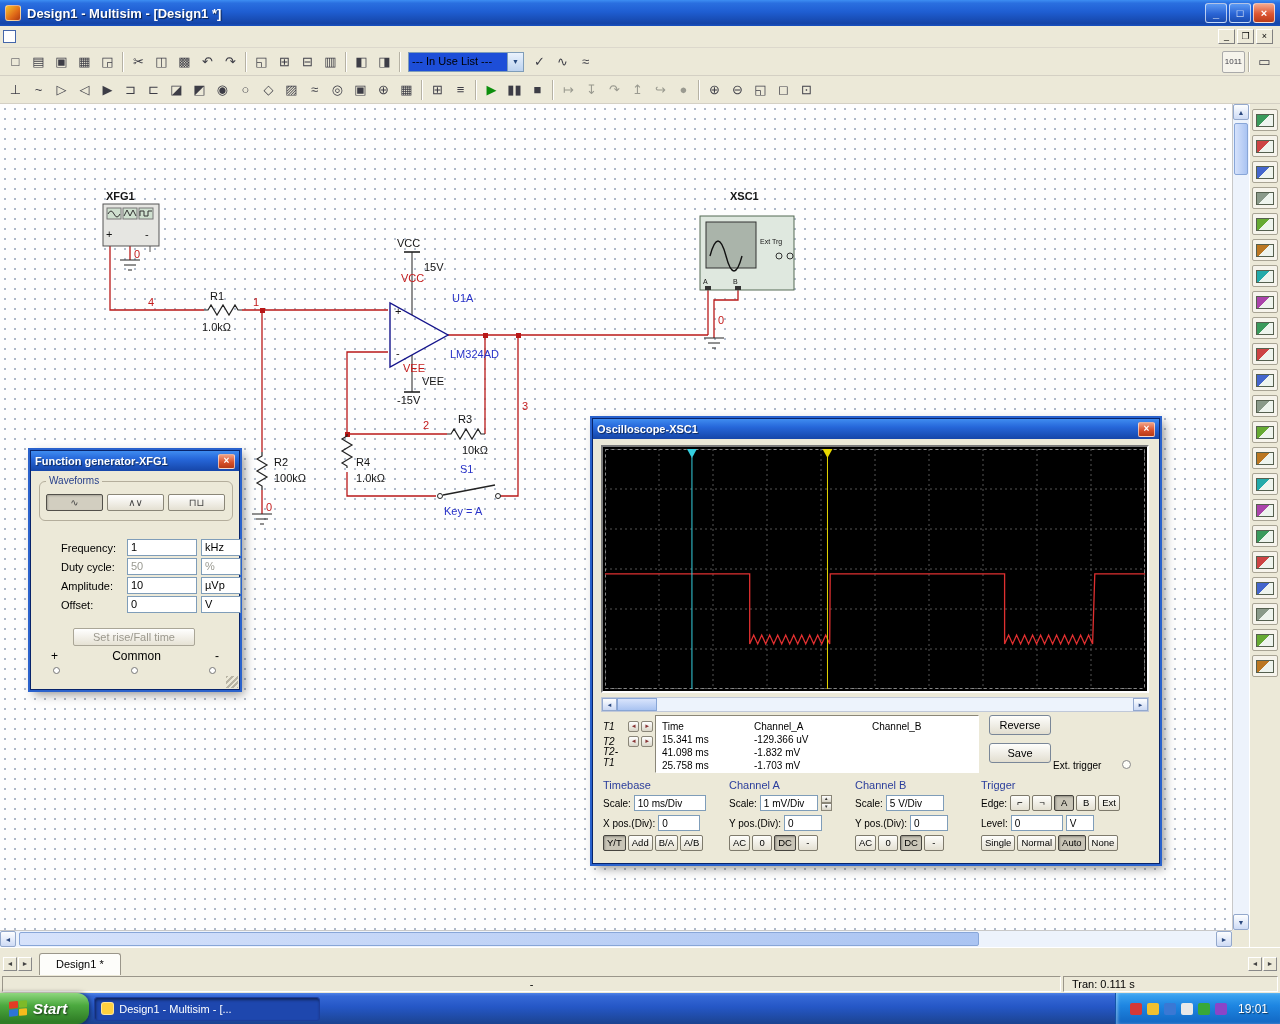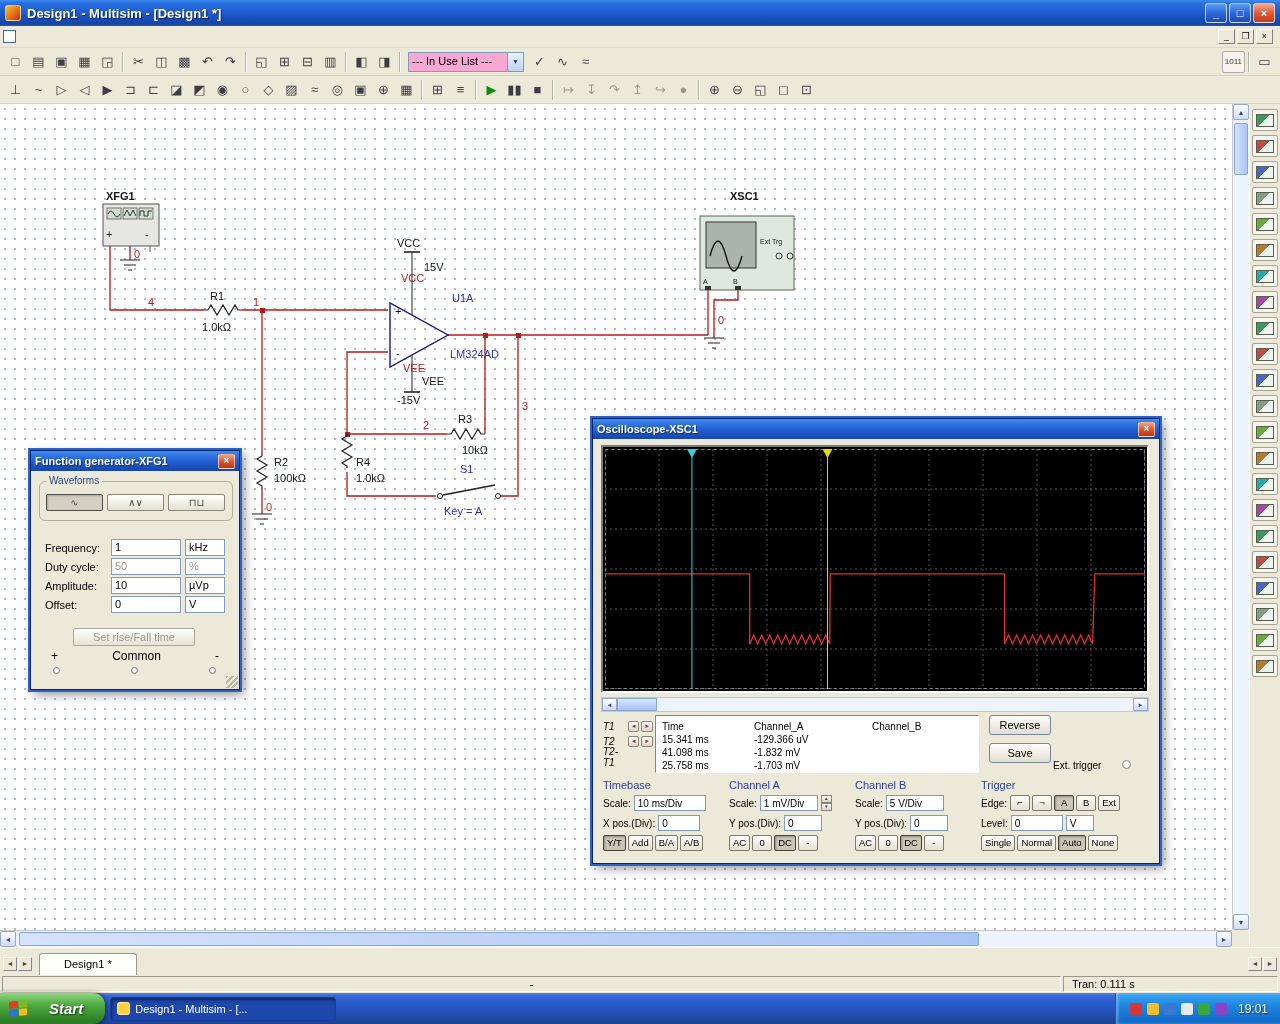--- a/index.html
+++ b/index.html
@@ -23,21 +23,21 @@
   .mdi-btns{margin-left:auto;display:flex;gap:2px;padding-right:4px;}
   .mdibtn{width:17px;height:15px;background:#ece9d8;border:1px solid;border-color:#fff #808080 #808080 #fff;font-size:9px;line-height:12px;text-align:center;}
 
   
   .toolbar{position:absolute;left:0;width:100%;height:28px;background:#ece9d8;display:flex;align-items:center;padding:0 4px;border-bottom:1px solid #d4d0c4;}
   #toolbar1{top:48px;} #toolbar2{top:76px;}
   .tbi{min-width:23px;height:22px;display:inline-flex;align-items:center;justify-content:center;font-size:13px;color:#3d3d46;padding:0 2px;border:1px solid transparent;border-radius:2px;}
   .tbi.green{color:#0d8f0d;} .tbi.dim{color:#9a9a90;} .tbi.wide{font-size:8px;letter-spacing:0;border:1px solid #aaa;background:#f6f4ec;}
   .tbsep{width:2px;height:20px;margin:0 3px;border-left:1px solid #b6b2a4;border-right:1px solid #fff;}
   .tbspacer{flex:1;}
-  .combo{width:116px;height:20px;background:#f9a8d4;border:1px solid #7f9db9;display:inline-flex;align-items:stretch;margin:0 4px;}
+  .combo{width:116px;height:20px;background:#1d4ed8;border:1px solid #7f9db9;display:inline-flex;align-items:stretch;margin:0 4px;}
   .combo-val{flex:1;padding:2px 3px;font-size:11px;white-space:nowrap;overflow:hidden;}
   .combo-arrow{width:16px;background:linear-gradient(#eaf2fd,#bcd2ef);border-left:1px solid #7f9db9;font-size:7px;display:flex;align-items:center;justify-content:center;color:#24477f;}
 
   
   .canvas-wrap{position:absolute;left:0;top:104px;width:1249px;height:843px;background:#ece9d8;}
   .canvas{position:absolute;left:0;top:0;width:1232px;height:826px;background:#fefefe;
     background-image:radial-gradient(circle,#aeb9c9 1px,transparent 1.3px);background-size:10px 10px;overflow:hidden;}
   .circuit{position:absolute;left:0;top:0;}
   .circuit text{font-family:"Liberation Sans",sans-serif;font-size:11px;fill:#151515;}
   .circuit text.red{fill:#c41c1c;} .circuit text.blue{fill:#2832c8;} .circuit text.bold{font-weight:bold;} .circuit text.tiny{font-size:7px;}
@@ -106,30 +106,30 @@
   .sg-btns{display:flex;gap:2px;margin-top:2px;}
   .sbtn{min-width:20px;height:16px;background:linear-gradient(#fefefc,#e4e0d2);border:1px solid #7e7a6c;border-radius:2px;font-size:9.5px;text-align:center;line-height:14px;padding:0 3px;}
   .sbtn.pressed{background:#c9c5b7;border-color:#46443e;box-shadow:inset 1px 1px 2px #00000044;}
   .spinner{display:inline-flex;flex-direction:column;width:11px;height:16px;}
   .spinner span{flex:1;background:linear-gradient(#fff,#d6d2c4);border:1px solid #8a8678;font-size:4.5px;line-height:6px;text-align:center;color:#333;}
 
   
   .tabrow{position:absolute;left:0;top:947px;width:100%;height:28px;background:#ece9d8;border-top:1px solid #fff;display:flex;align-items:flex-end;}
   .tab-arrows{display:flex;gap:1px;padding:0 3px 4px 3px;}
   .tab-arrow{width:14px;height:14px;background:#ece9d8;border:1px solid;border-color:#fff #888 #888 #fff;font-size:7px;line-height:12px;text-align:center;color:#444;}
-  .doctab{margin-left:4px;background:#fdfdfa;border:1px solid #9a968a;border-bottom:none;border-radius:3px 3px 0 0;padding:4px 24px 5px;font-size:11px;}
+  .doctab{margin-left:4px;background:#fdfdfa;border:1px solid #9a968a;border-bottom:none;border-radius:3px 3px 0 0;padding:4px 16px 5px;font-size:11px;}
   .statusrow{position:absolute;left:0;top:975px;width:100%;height:18px;background:#ece9d8;display:flex;gap:2px;padding:1px 2px;}
   .spanel{border:1px solid;border-color:#9a968a #fff #fff #9a968a;display:flex;align-items:center;padding:0 8px;font-size:11px;}
   .spanel.grow{flex:1;justify-content:center;}
   .spanel.tran{width:215px;}
 
   
   .taskbar{position:absolute;left:0;top:993px;width:100%;height:31px;display:flex;align-items:center;
     background:linear-gradient(180deg,#4f83e8 0%,#3568d6 10%,#2557c6 45%,#1b4390 100%);}
-  .start{height:31px;display:flex;align-items:center;gap:22px;padding:0 22px 0 9px;border-radius:0 12px 12px 0;
+  .start{height:31px;display:flex;align-items:center;gap:6px;padding:0 22px 0 9px;border-radius:0 12px 12px 0;
     background:linear-gradient(180deg,#8ed77e 0%,#4ca93f 40%,#2f7d26 92%);box-shadow:1px 0 5px #00000088;
     color:#fff;font-size:15px;font-weight:bold;font-style:italic;text-shadow:1px 1px 2px #000a;}
   .flag{width:18px;height:15px;display:grid;grid-template-columns:1fr 1fr;grid-template-rows:1fr 1fr;gap:1px;transform:skewY(-5deg);}
   .flag span{border-radius:1px;}
   .task{width:226px;height:24px;margin-left:5px;background:linear-gradient(180deg,#5d90f2,#3a6ce0 45%,#2f5fd2);border:1px solid #1c3d9a;border-radius:3px;
     color:#fff;display:flex;align-items:center;gap:5px;padding:0 6px;font-size:11px;overflow:hidden;white-space:nowrap;}
   .task.active{background:#1e47ae;box-shadow:inset 1px 2px 3px #00000077;}
   .task-icon{width:13px;height:13px;border-radius:3px;flex:none;border:1px solid #fff7;}
   .tray{margin-left:auto;height:31px;display:flex;align-items:center;gap:5px;padding:0 12px 0 14px;border-left:1px solid #1255a8;
     background:linear-gradient(180deg,#3fa7f2 0%,#1e86e2 40%,#1166c2 100%);box-shadow:inset 2px 0 3px #ffffff55;}
@@ -370,21 +370,21 @@
           <span class="dlg-close">×</span>
         </div>
         <div class="gb" style="left:8px;top:30px;width:194px;height:40px;">
           <span class="gbt">Waveforms</span>
           <div id="wf-btns">
               <span class="wfbtn pressed">∿</span>
               <span class="wfbtn">∧∨</span>
               <span class="wfbtn">⊓⊔</span>
             </div>
         </div>
-        <div id="fg-fields" style="position: absolute; left: 14px; top: 87px; width: 186px;">
+        <div id="fg-fields" style="position: absolute; left: 30px; top: 87px; width: 186px;">
             <div class="fg-row">
               <span class="fg-lbl">Frequency:</span>
               <span class="field fg-val">1</span>
               <span class="fg-unit">kHz</span>
             </div>
             <div class="fg-row">
               <span class="fg-lbl">Duty cycle:</span>
               <span class="field fg-val disabled">50</span>
               <span class="fg-unit disabled">%</span>
             </div>

